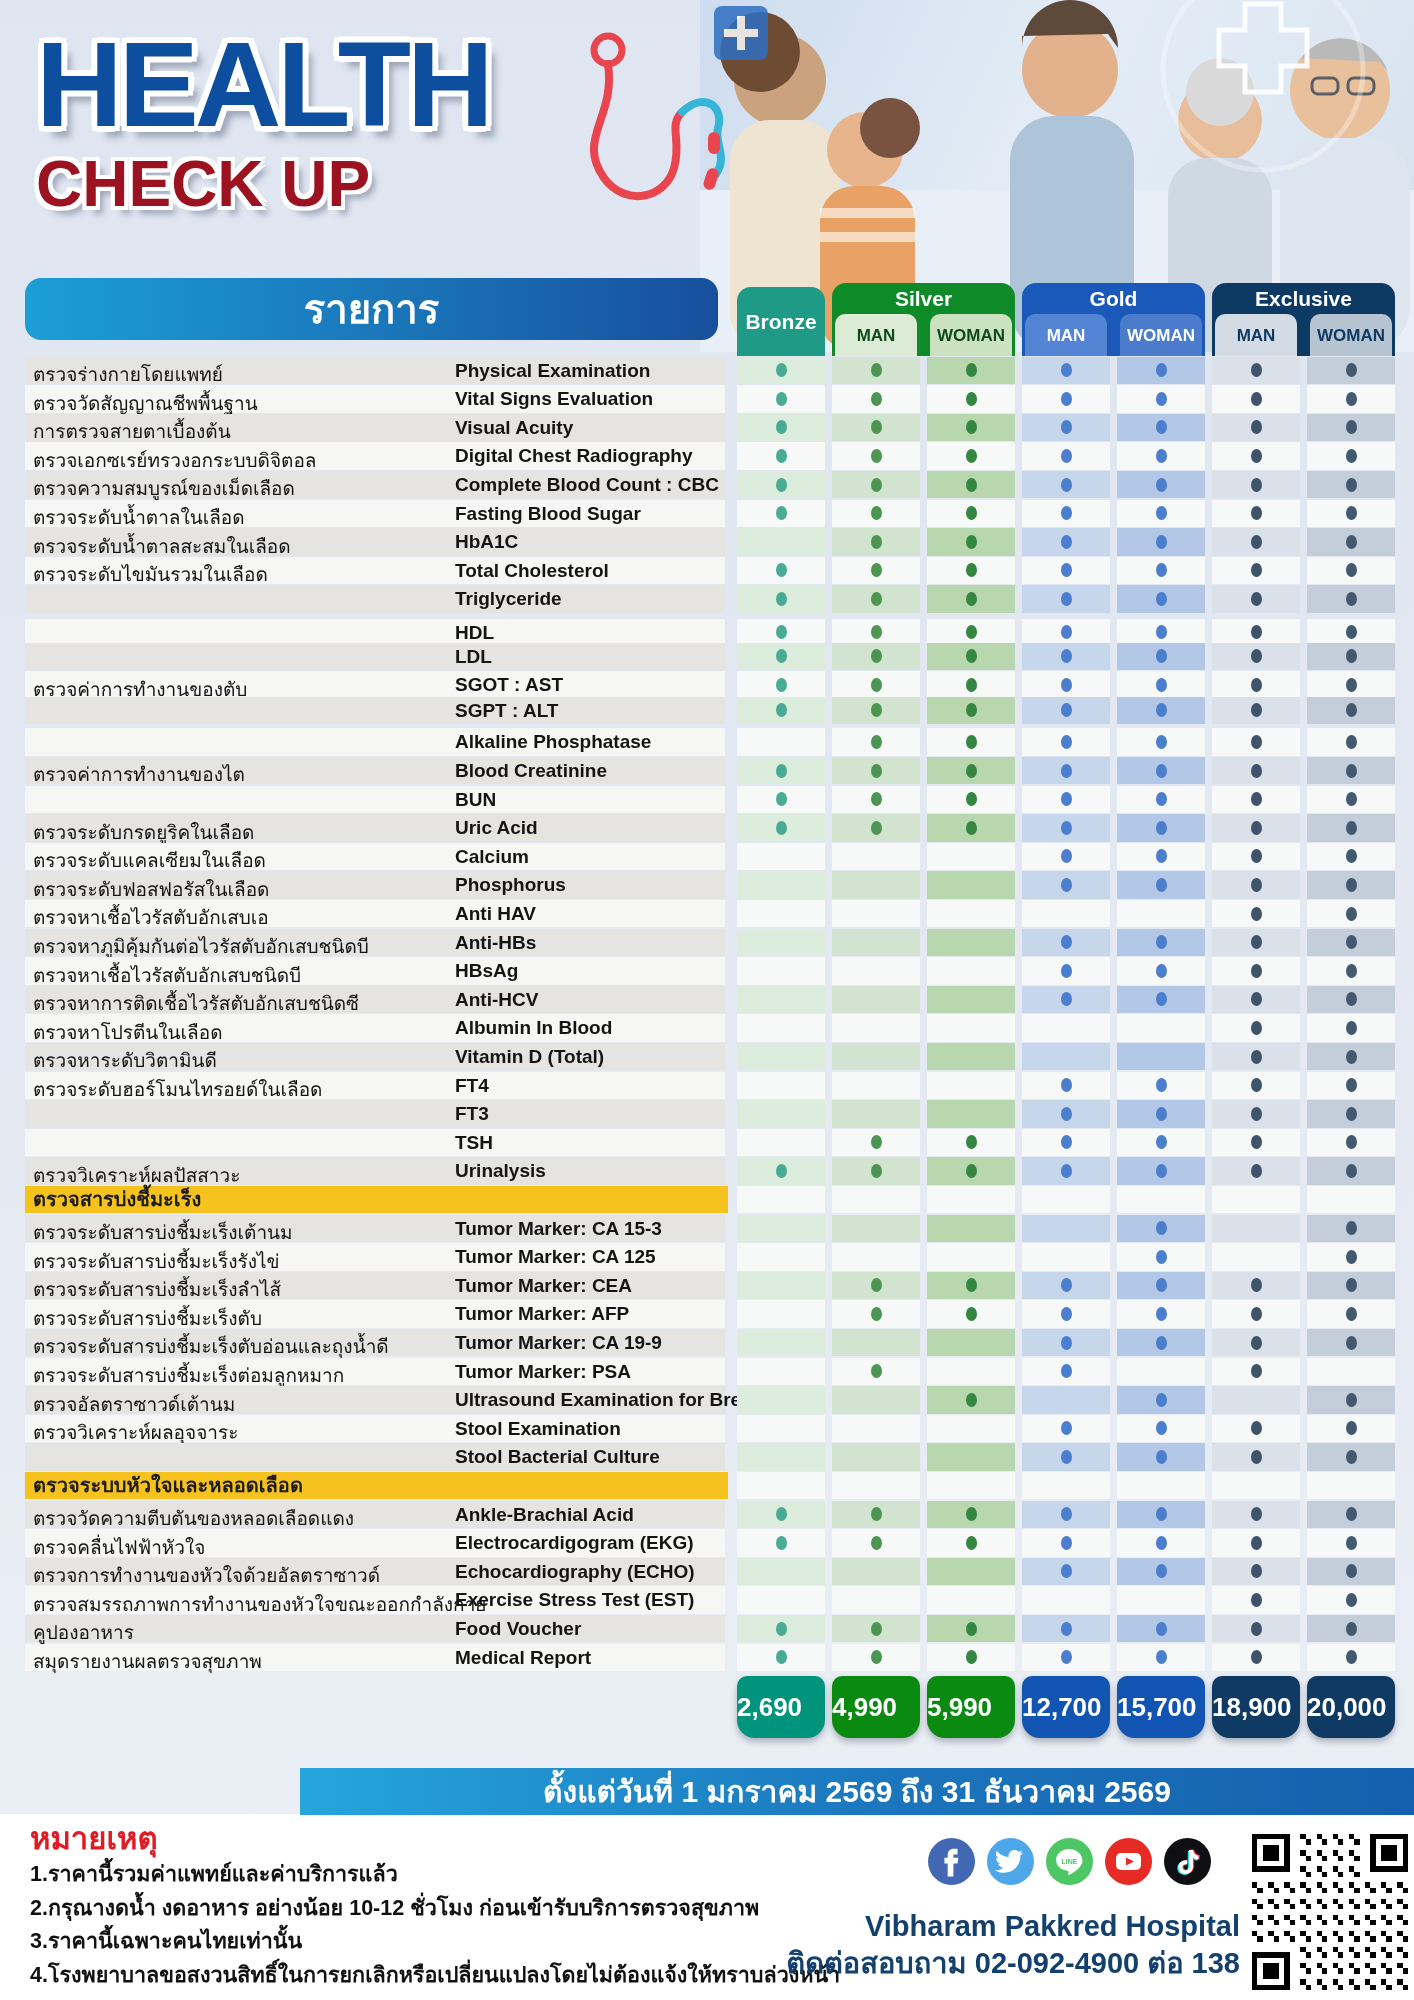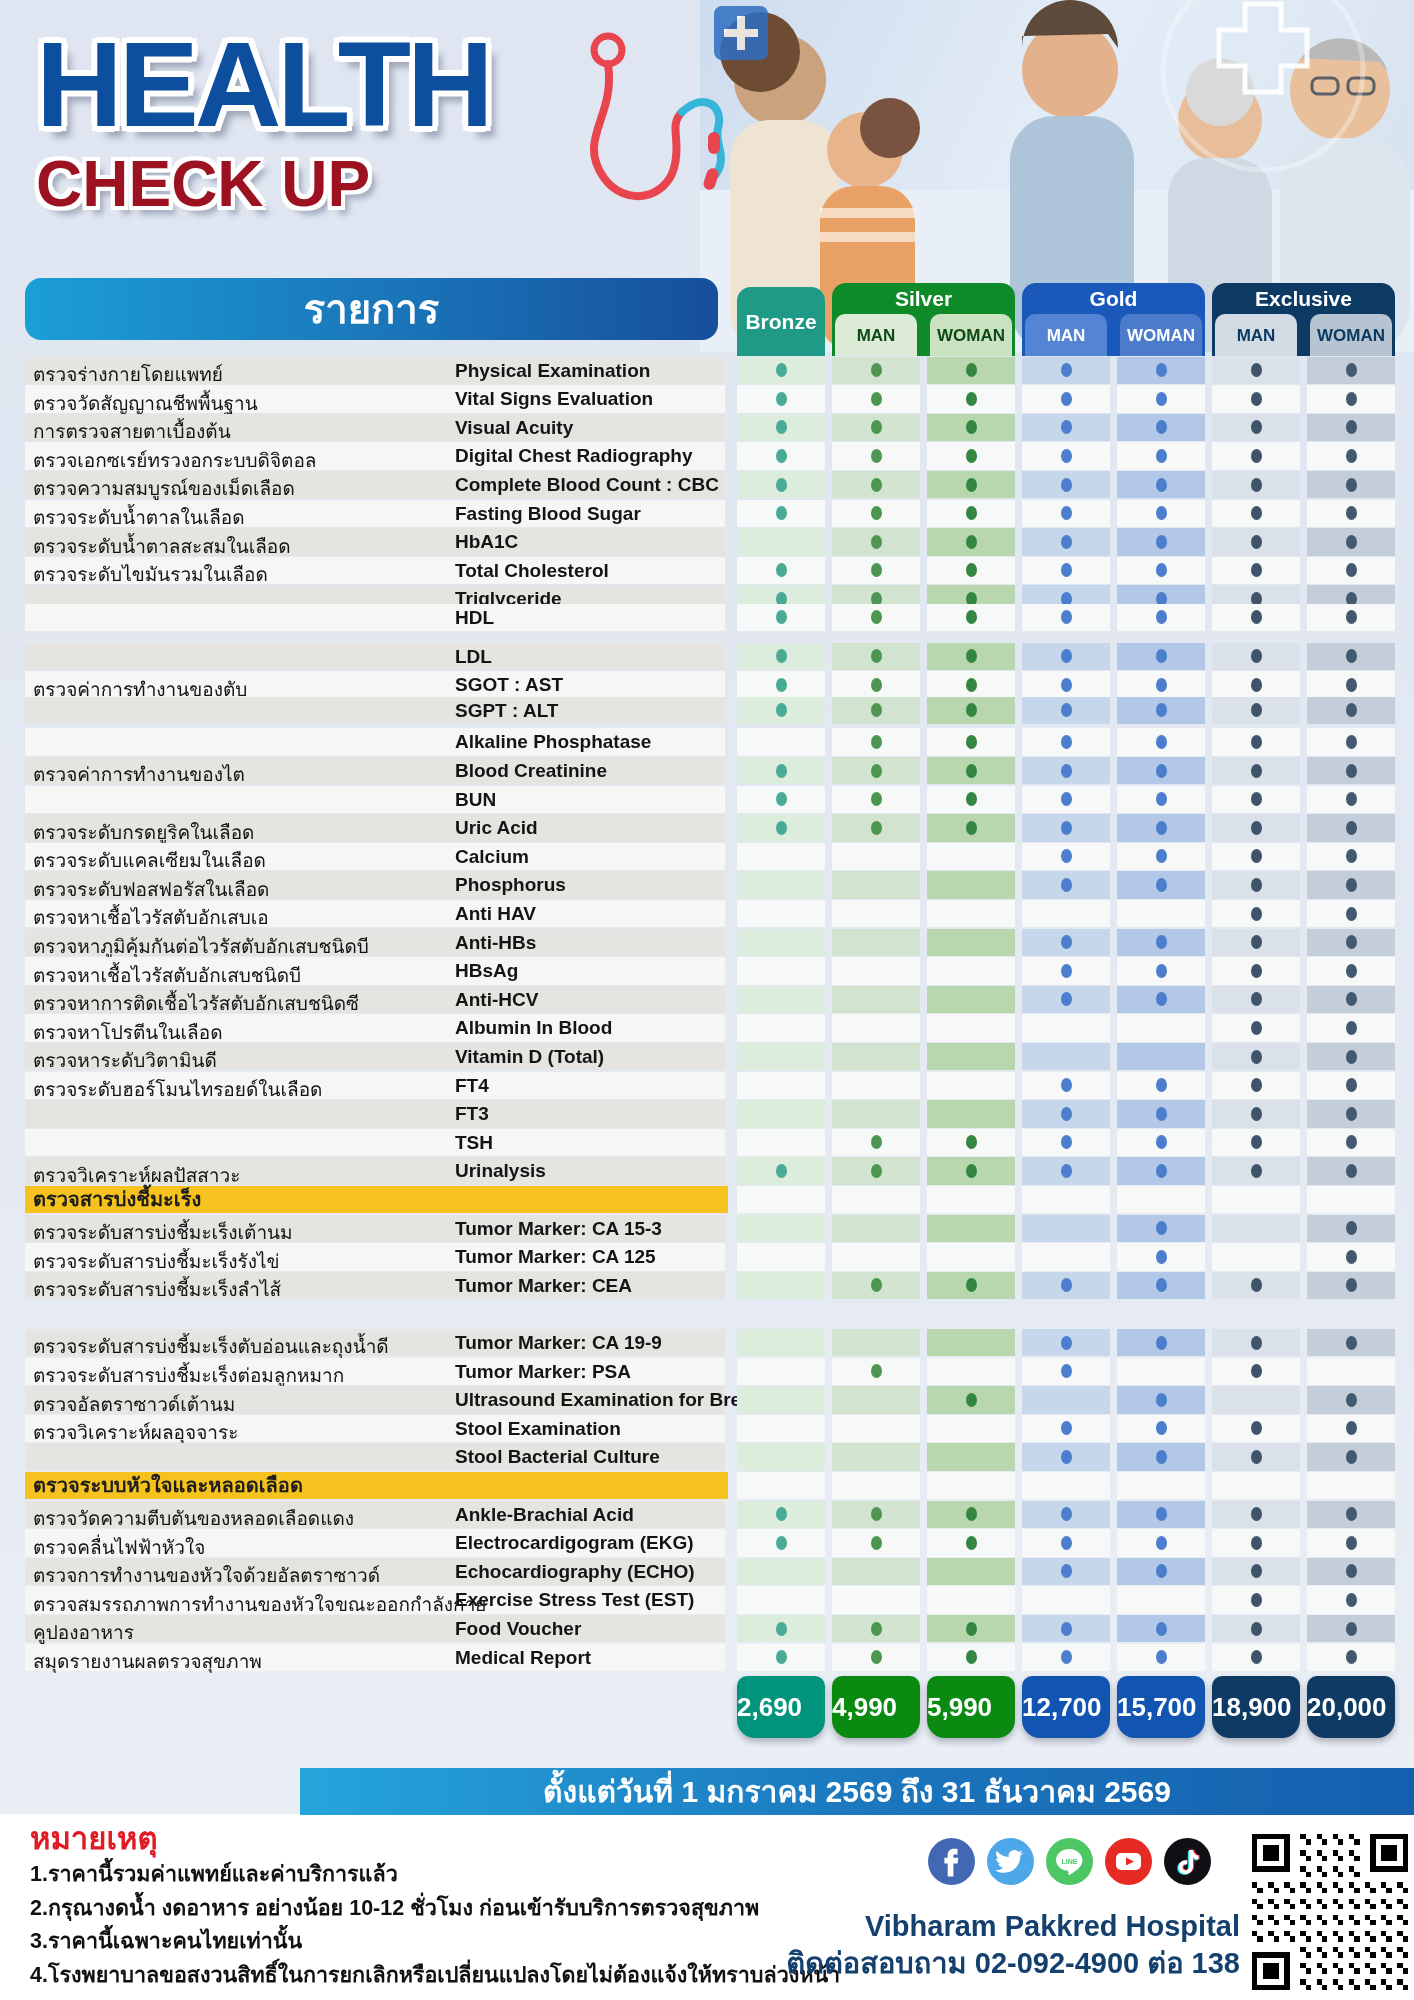--- a/index.html
+++ b/index.html
@@ -353,21 +353,21 @@
         <div class="cell" style="left: 1092px; background: rgb(178, 200, 230);">
           <div class="dot" style="background: rgb(75, 126, 205);"></div>
         </div>
         <div class="cell" style="left: 1187px; background: rgb(218, 225, 233);">
           <div class="dot" style="background: rgb(63, 84, 107);"></div>
         </div>
         <div class="cell" style="left: 1282px; background: rgb(195, 206, 218);">
           <div class="dot" style="background: rgb(67, 89, 111);"></div>
         </div>
       </div>
-      <div class="row" style="top: 247px; padding-left: 16px;">
+      <div class="row" style="top: 262px; padding-left: 16px;">
         <div class="lblbg" style="background: rgb(246, 246, 244);"></div>
         <div class="eng">HDL</div>
         <div class="cell" style="left: 712px; background: rgb(247, 249, 248);">
           <div class="dot" style="background: rgb(74, 171, 148);"></div>
         </div>
         <div class="cell" style="left: 807px; background: rgb(247, 249, 248);">
           <div class="dot" style="background: rgb(76, 150, 81);"></div>
         </div>
         <div class="cell" style="left: 902px; background: rgb(247, 249, 248);">
           <div class="dot" style="background: rgb(51, 135, 65);"></div>
@@ -853,20 +853,44 @@
         <div class="cell" style="left: 997px; background: rgb(199, 215, 235);">
           <div class="dot" style="background: rgb(75, 126, 205);"></div>
         </div>
         <div class="cell" style="left: 1092px; background: rgb(178, 200, 230);">
           <div class="dot" style="background: rgb(75, 126, 205);"></div>
         </div>
         <div class="cell" style="left: 1187px; background: rgb(218, 225, 233);">
           <div class="dot" style="background: rgb(63, 84, 107);"></div>
         </div>
         <div class="cell" style="left: 1282px; background: rgb(195, 206, 218);">
+          <div class="dot" style="background: rgb(67, 89, 111);"></div>
+        </div>
+      </div>
+      <div class="row" style="top: 943.8px;">
+        <div class="lblbg" style="background: rgb(246, 246, 244);"></div>
+        <div class="thai">ตรวจระดับสารบ่งชี้มะเร็งตับ</div>
+        <div class="eng">Tumor Marker: AFP</div>
+        <div class="cell" style="left: 712px; background: rgb(247, 249, 248);"></div>
+        <div class="cell" style="left: 807px; background: rgb(247, 249, 248);">
+          <div class="dot" style="background: rgb(76, 150, 81);"></div>
+        </div>
+        <div class="cell" style="left: 902px; background: rgb(247, 249, 248);">
+          <div class="dot" style="background: rgb(51, 135, 65);"></div>
+        </div>
+        <div class="cell" style="left: 997px; background: rgb(247, 249, 248);">
+          <div class="dot" style="background: rgb(75, 126, 205);"></div>
+        </div>
+        <div class="cell" style="left: 1092px; background: rgb(247, 249, 248);">
+          <div class="dot" style="background: rgb(75, 126, 205);"></div>
+        </div>
+        <div class="cell" style="left: 1187px; background: rgb(247, 249, 248);">
+          <div class="dot" style="background: rgb(63, 84, 107);"></div>
+        </div>
+        <div class="cell" style="left: 1282px; background: rgb(247, 249, 248);">
           <div class="dot" style="background: rgb(67, 89, 111);"></div>
         </div>
       </div>
       <div class="row" style="top: 972.4px;">
         <div class="lblbg" style="background: rgb(229, 228, 225);"></div>
         <div class="thai">ตรวจระดับสารบ่งชี้มะเร็งตับอ่อนและถุงน้ำดี</div>
         <div class="eng">Tumor Marker: CA 19-9</div>
         <div class="cell" style="left: 712px; background: rgb(220, 237, 222);"></div>
         <div class="cell" style="left: 807px; background: rgb(210, 227, 207);"></div>
         <div class="cell" style="left: 902px; background: rgb(185, 215, 174);"></div>

